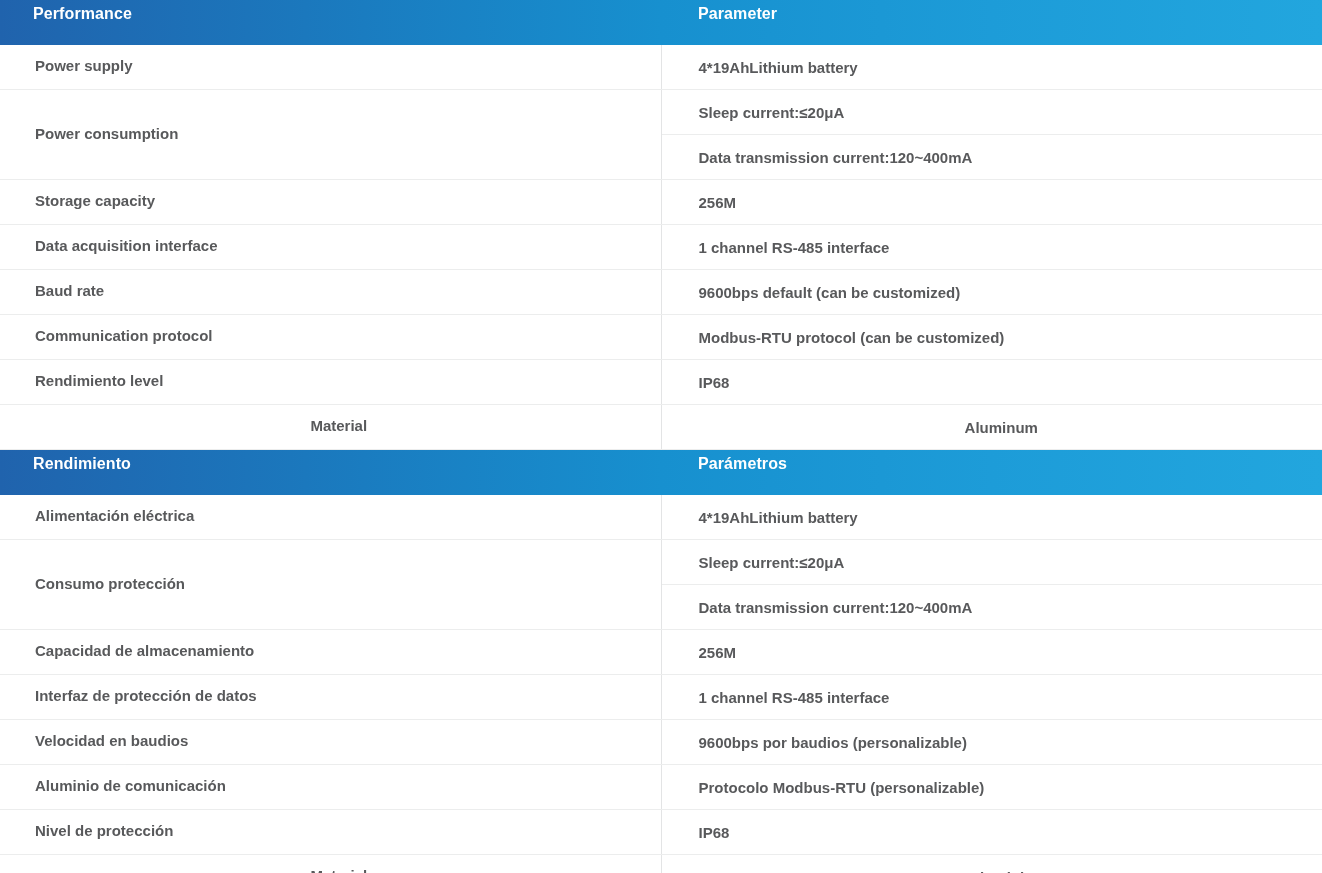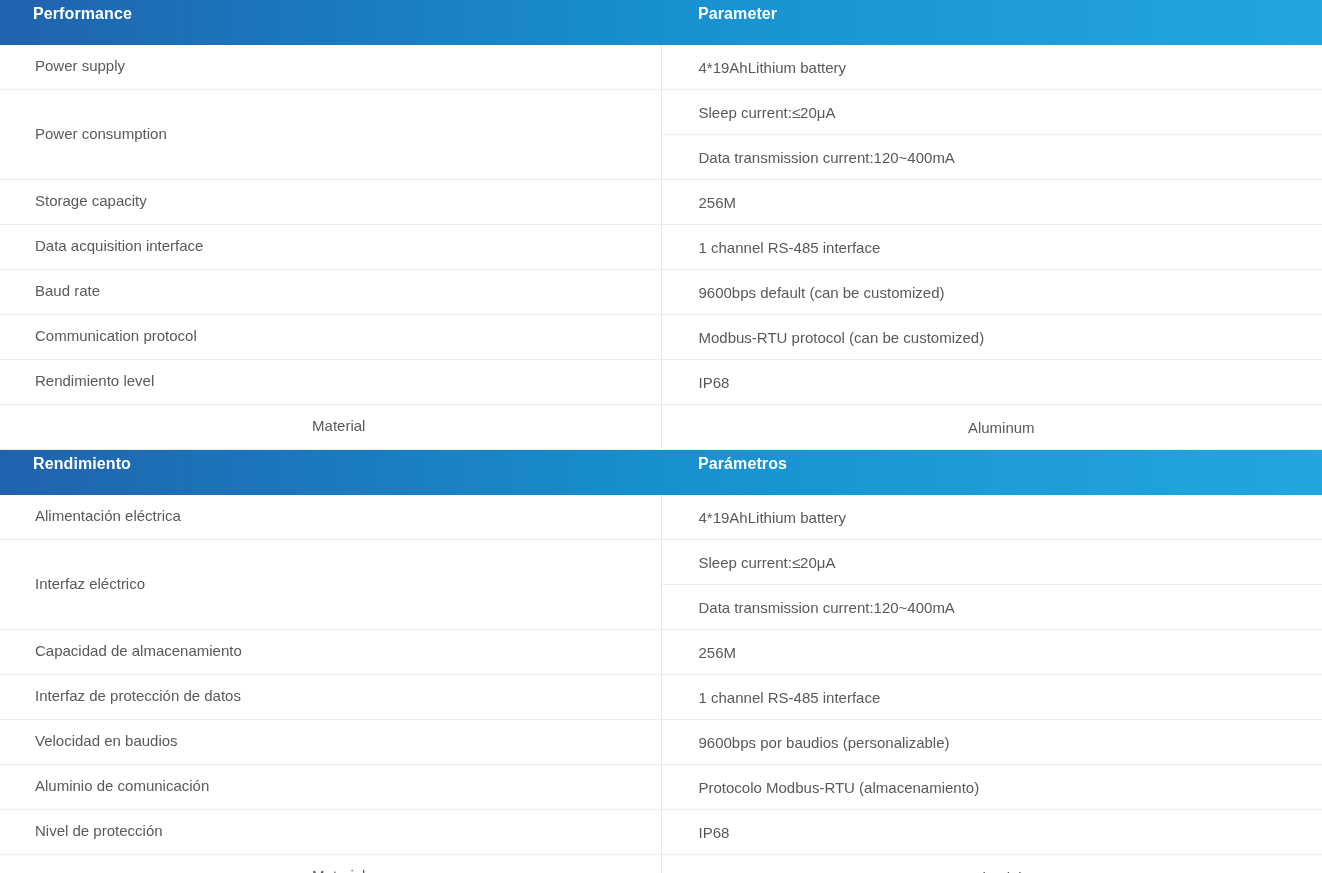--- a/index.html
+++ b/index.html
@@ -48,21 +48,21 @@
   }
   tr.spec-header th.th-param {
     background: linear-gradient(to right, #1790cf 0%, #1d9cd8 50%, #22a6de 100%);
     padding-left: 37px;
   }
 
   
   tr.spec-row td {
     font-size: 15px;
     color: #58595b;
-    font-weight: 400;
+    font-weight: 700;
     border-bottom: 1px solid #eceded;
     vertical-align: middle;
     background: #ffffff;
   }
   tr.spec-row td.cell-perf {
     padding: 11px 18px 13px 35px;
     border-right: 1px solid #e3e4e5;
   }
   tr.spec-row td.cell-param {
     padding: 13px 18px 11px 37px;
@@ -182,21 +182,21 @@
         <tr class="spec-row">
           <td class="cell-perf">
             <span class="cell-text">Alimentación eléctrica</span>
           </td>
           <td class="cell-param">
             <span class="cell-text">4*19AhLithium battery</span>
           </td>
         </tr>
         <tr class="spec-row">
           <td class="cell-perf spanned" rowspan="2">
-            <span class="cell-text">Interfaz eléctrico</span>
+            <span class="cell-text">Consumo protección</span>
           </td>
           <td class="cell-param">
             <span class="cell-text">Sleep current:≤20μA</span>
           </td>
         </tr>
         <tr class="spec-row">
           <td class="cell-param">
             <span class="cell-text">Data transmission current:120~400mA</span>
           </td>
         </tr>
@@ -222,21 +222,21 @@
           </td>
           <td class="cell-param">
             <span class="cell-text">9600bps por baudios (personalizable)</span>
           </td>
         </tr>
         <tr class="spec-row">
           <td class="cell-perf">
             <span class="cell-text">Aluminio de comunicación</span>
           </td>
           <td class="cell-param">
-            <span class="cell-text">Protocolo Modbus-RTU (almacenamiento)</span>
+            <span class="cell-text">Protocolo Modbus-RTU (personalizable)</span>
           </td>
         </tr>
         <tr class="spec-row">
           <td class="cell-perf">
             <span class="cell-text">Nivel de protección</span>
           </td>
           <td class="cell-param">
             <span class="cell-text">IP68</span>
           </td>
         </tr>

